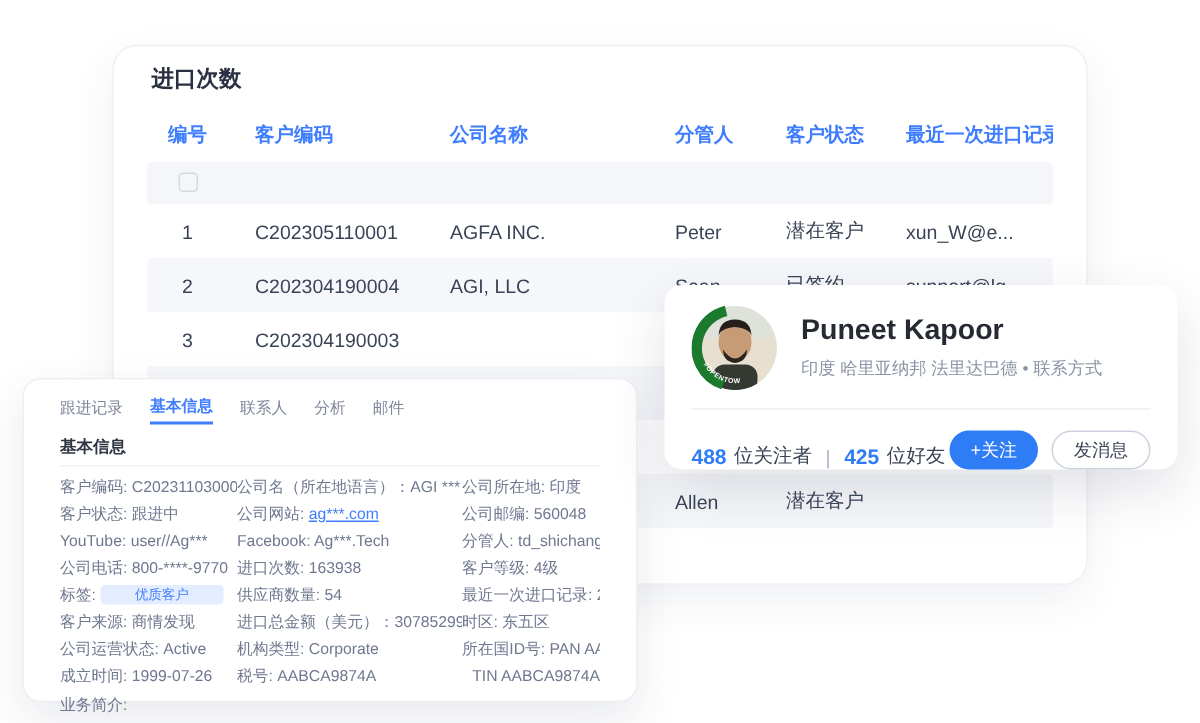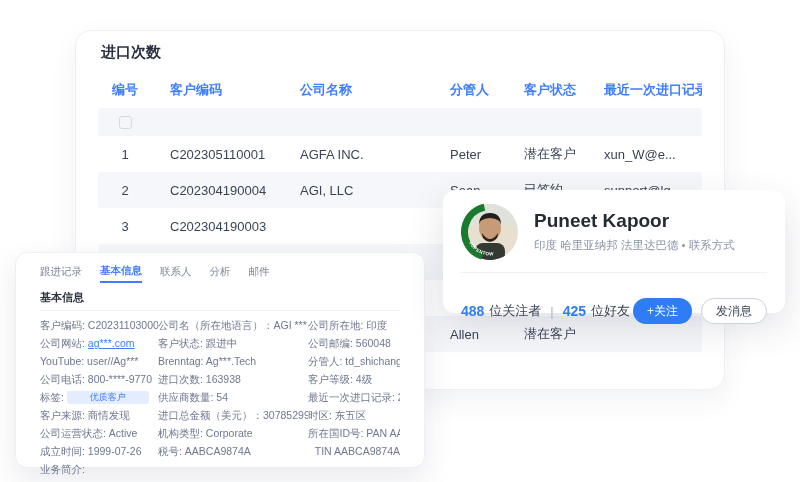--- a/index.html
+++ b/index.html
@@ -39,21 +39,21 @@
 
   
   .profile-card{position:absolute;left:443px;top:190px;width:342px;height:123px;background:#fff;
     border-radius:12px;box-shadow:0 14px 36px rgba(40,50,80,.14);padding:13px 18px 10px;}
   .p-head{display:flex;align-items:center;}
   .avatar{width:58px;height:58px;flex:0 0 58px;}
   .p-info{margin-left:15px;min-width:0;}
   .p-name{font-size:19px;font-weight:700;color:#262b33;line-height:1.1;}
   .p-sub{font-size:11.5px;color:#8b93a5;margin-top:6px;white-space:nowrap;}
   .p-hr{border-top:1px solid #eef0f4;margin-top:11px;}
-  .p-bottom{display:flex;align-items:center;margin-top:25px;}
+  .p-bottom{display:flex;align-items:flex-end;margin-top:14px;}
   .stats{font-size:13px;color:#3b4457;display:flex;align-items:center;gap:5px;white-space:nowrap;}
   .stat-num{color:#2e7cf6;font-weight:700;font-size:14px;}
   .stat-sep{color:#aab2c2;margin:0 4px;}
   .btns{margin-left:auto;display:flex;gap:9px;}
   .btn{font-family:inherit;font-size:12px;border-radius:14px;padding:5px 14px;cursor:pointer;line-height:1.2;}
   .btn-follow{background:#2e7cf6;color:#fff;border:none;}
   .btn-msg{background:#fff;color:#3b4457;border:1px solid #ccd2dd;}
 </style>
 </head>
 <body>
@@ -139,26 +139,26 @@
     </nav>
 
     <div class="section-title">基本信息</div>
     <div class="hr"></div>
 
     <div class="fields">
       <span>客户编码: C202311030002</span>
       <span>公司名（所在地语言）：AGI *** LTD</span>
       <span>公司所在地: 印度</span>
 
+      <span>客户状态: 跟进中</span>
       <span><span>公司网站: </span><a class="flink">ag***.com</a></span>
-      <span>客户状态: 跟进中</span>
       <span>公司邮编: 560048</span>
 
       <span>YouTube: user//Ag***</span>
-      <span>Brenntag: Ag***.Tech</span>
+      <span>Facebook: Ag***.Tech</span>
       <span>分管人: td_shichang001</span>
 
       <span>公司电话: 800-****-9770</span>
       <span>进口次数: 163938</span>
       <span>客户等级: 4级</span>
 
       <span><span>标签: </span><span class="ftag">优质客户</span></span>
       <span>供应商数量: 54</span>
       <span>最近一次进口记录: 2023-10-20</span>
 

